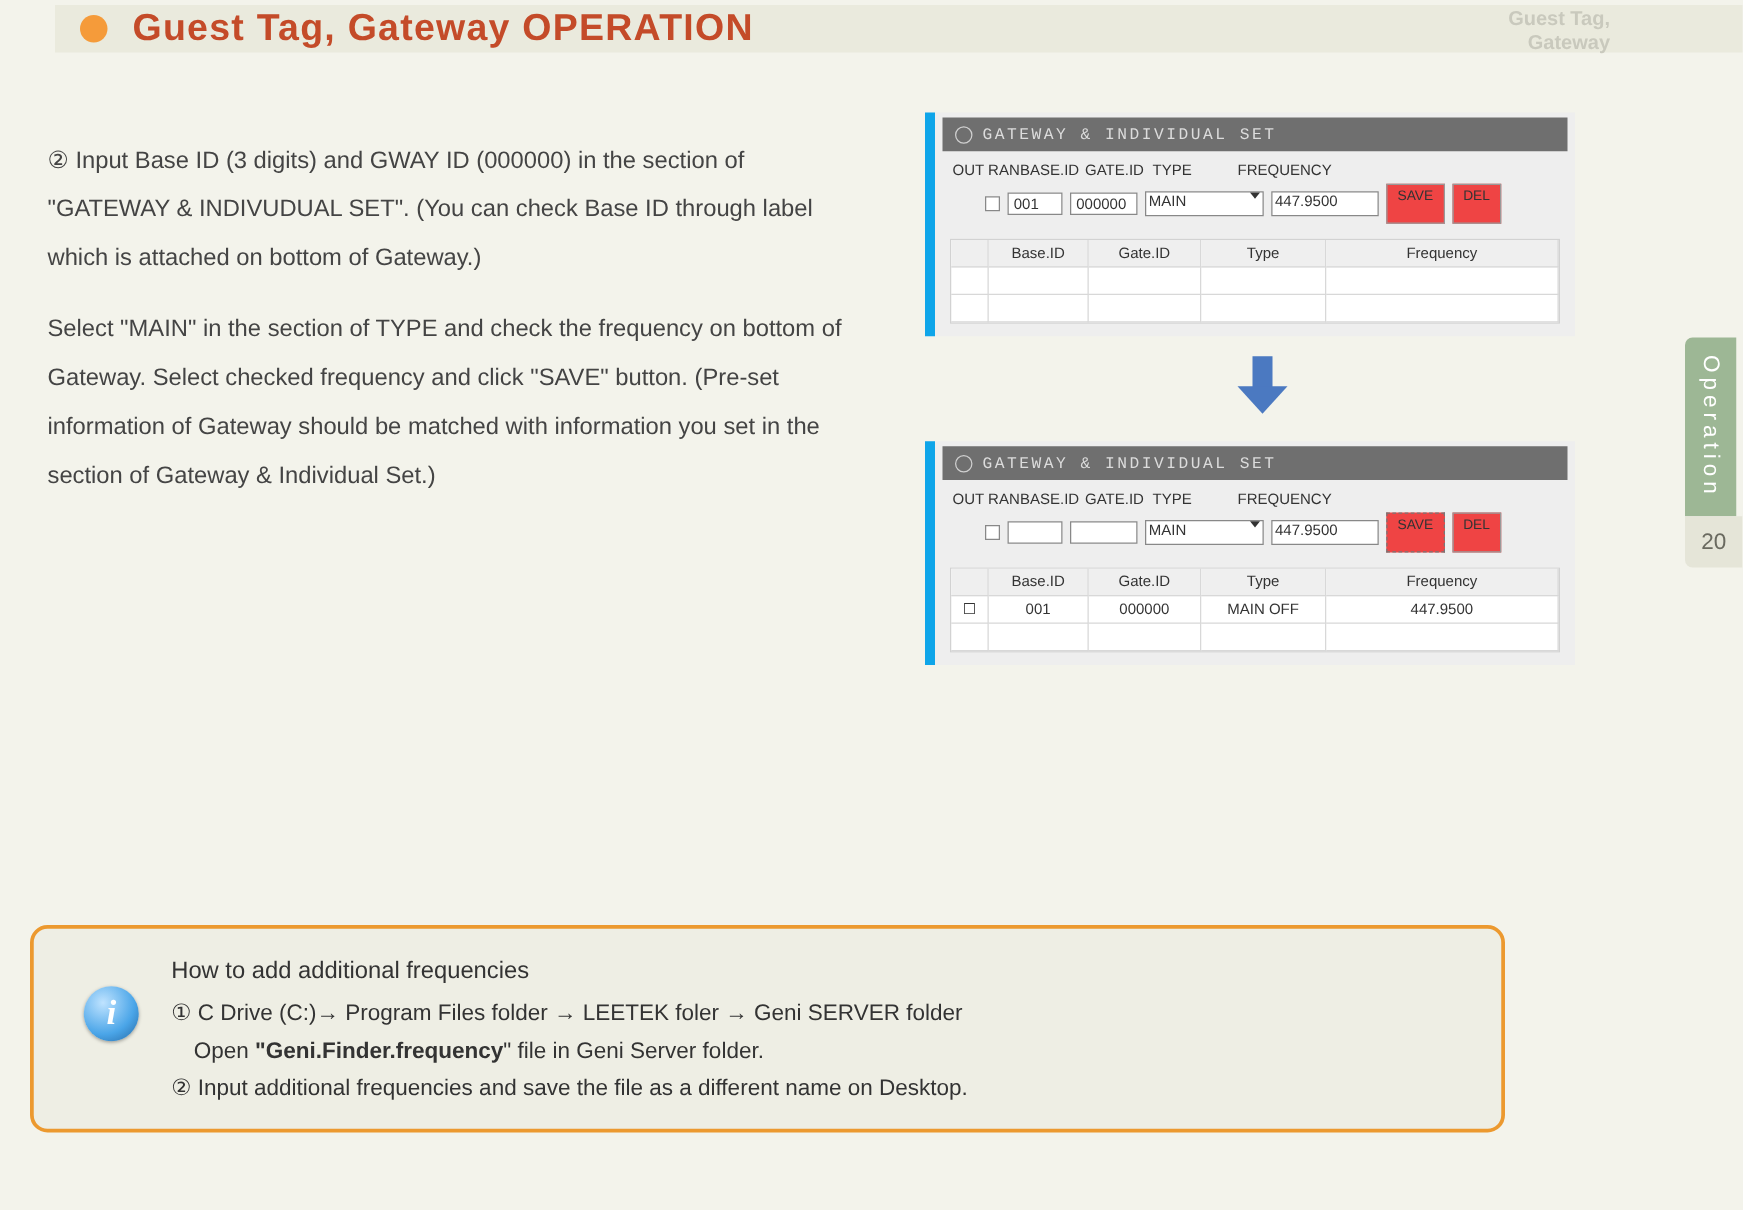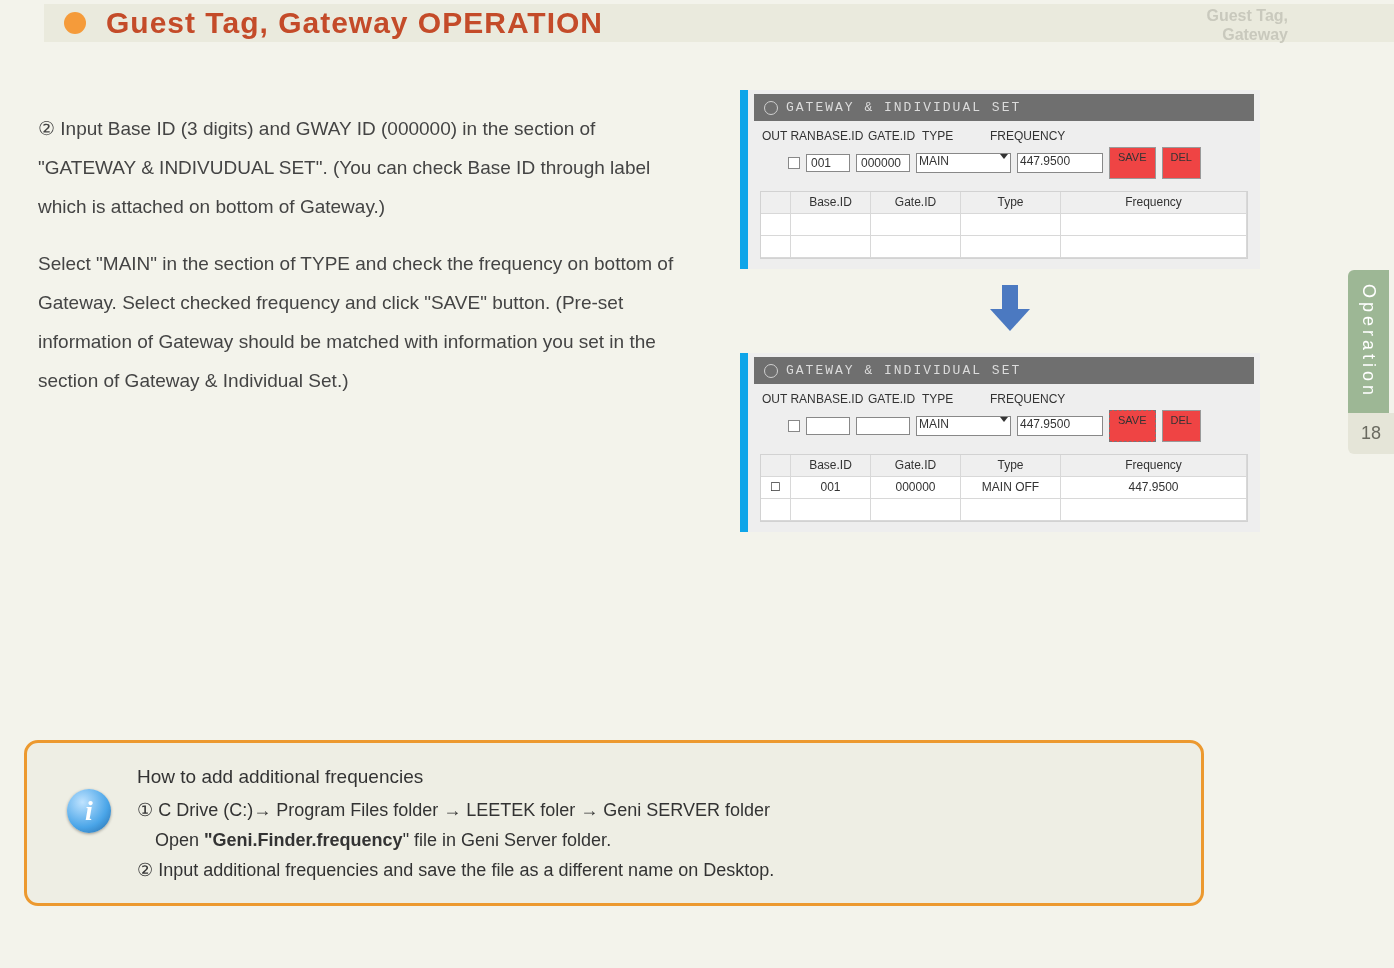--- a/index.html
+++ b/index.html
@@ -204,21 +204,21 @@
   <div class="header-bullet"></div>
   <div class="header-title">Guest Tag, Gateway OPERATION</div>
   <div class="header-right">
     <div>Guest Tag,</div>
     <div>Gateway</div>
   </div>
 </div>
 
 <div class="side-tab">
   <div class="tab-label">Operation</div>
-  <div class="tab-pg">18</div>
+  <div class="tab-pg">20</div>
 </div>
 
 <div class="body-text">
   <p>② Input Base ID (3 digits) and GWAY ID (000000) in the section of "GATEWAY &amp; INDIVUDUAL SET". (You can check Base ID through label which is attached on bottom of Gateway.)</p>
   <p class="para2"> Select "MAIN" in the section of TYPE and check the frequency on bottom of Gateway. Select checked frequency and click "SAVE" button. (Pre-set information of Gateway should be matched with information you set in the section of Gateway &amp; Individual Set.)</p>
 </div>
 
 <div class="panel-col">
 
   <div class="panel">

